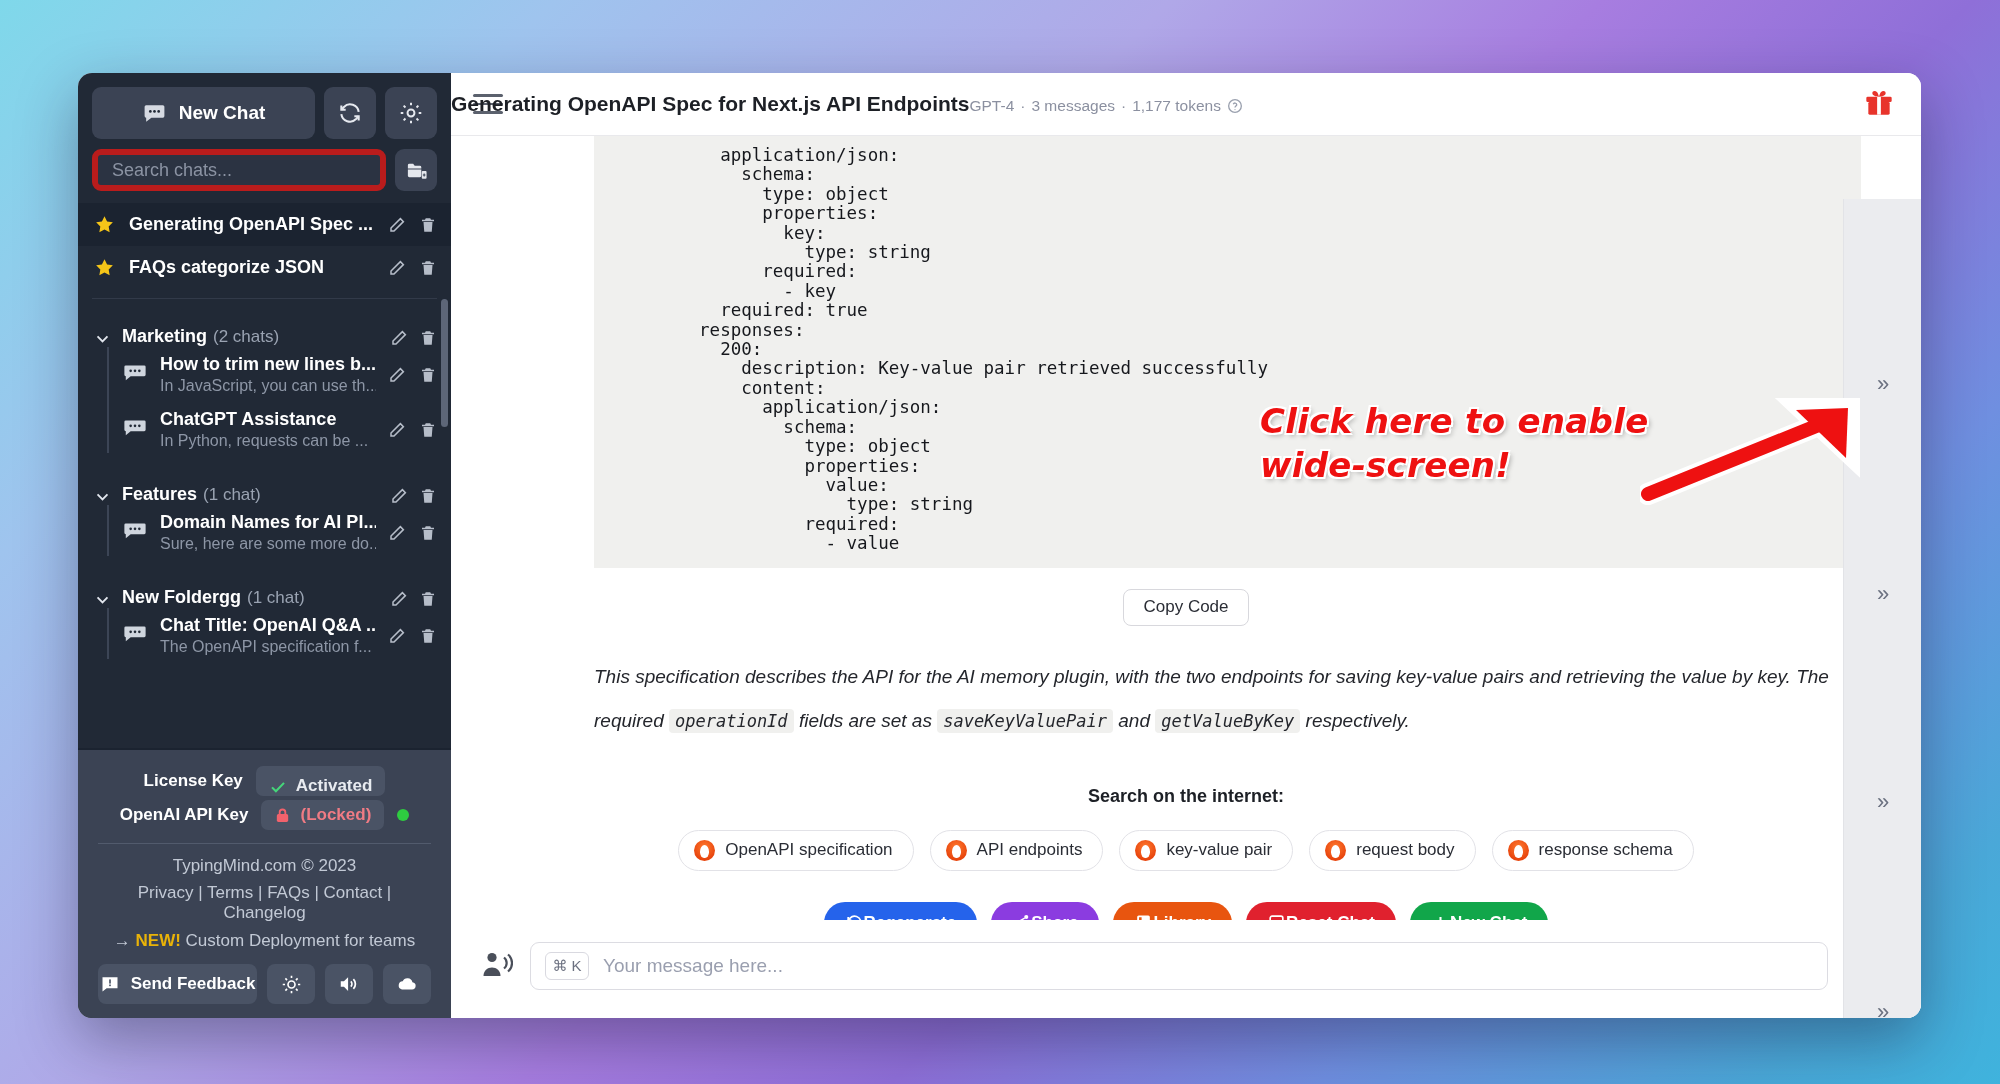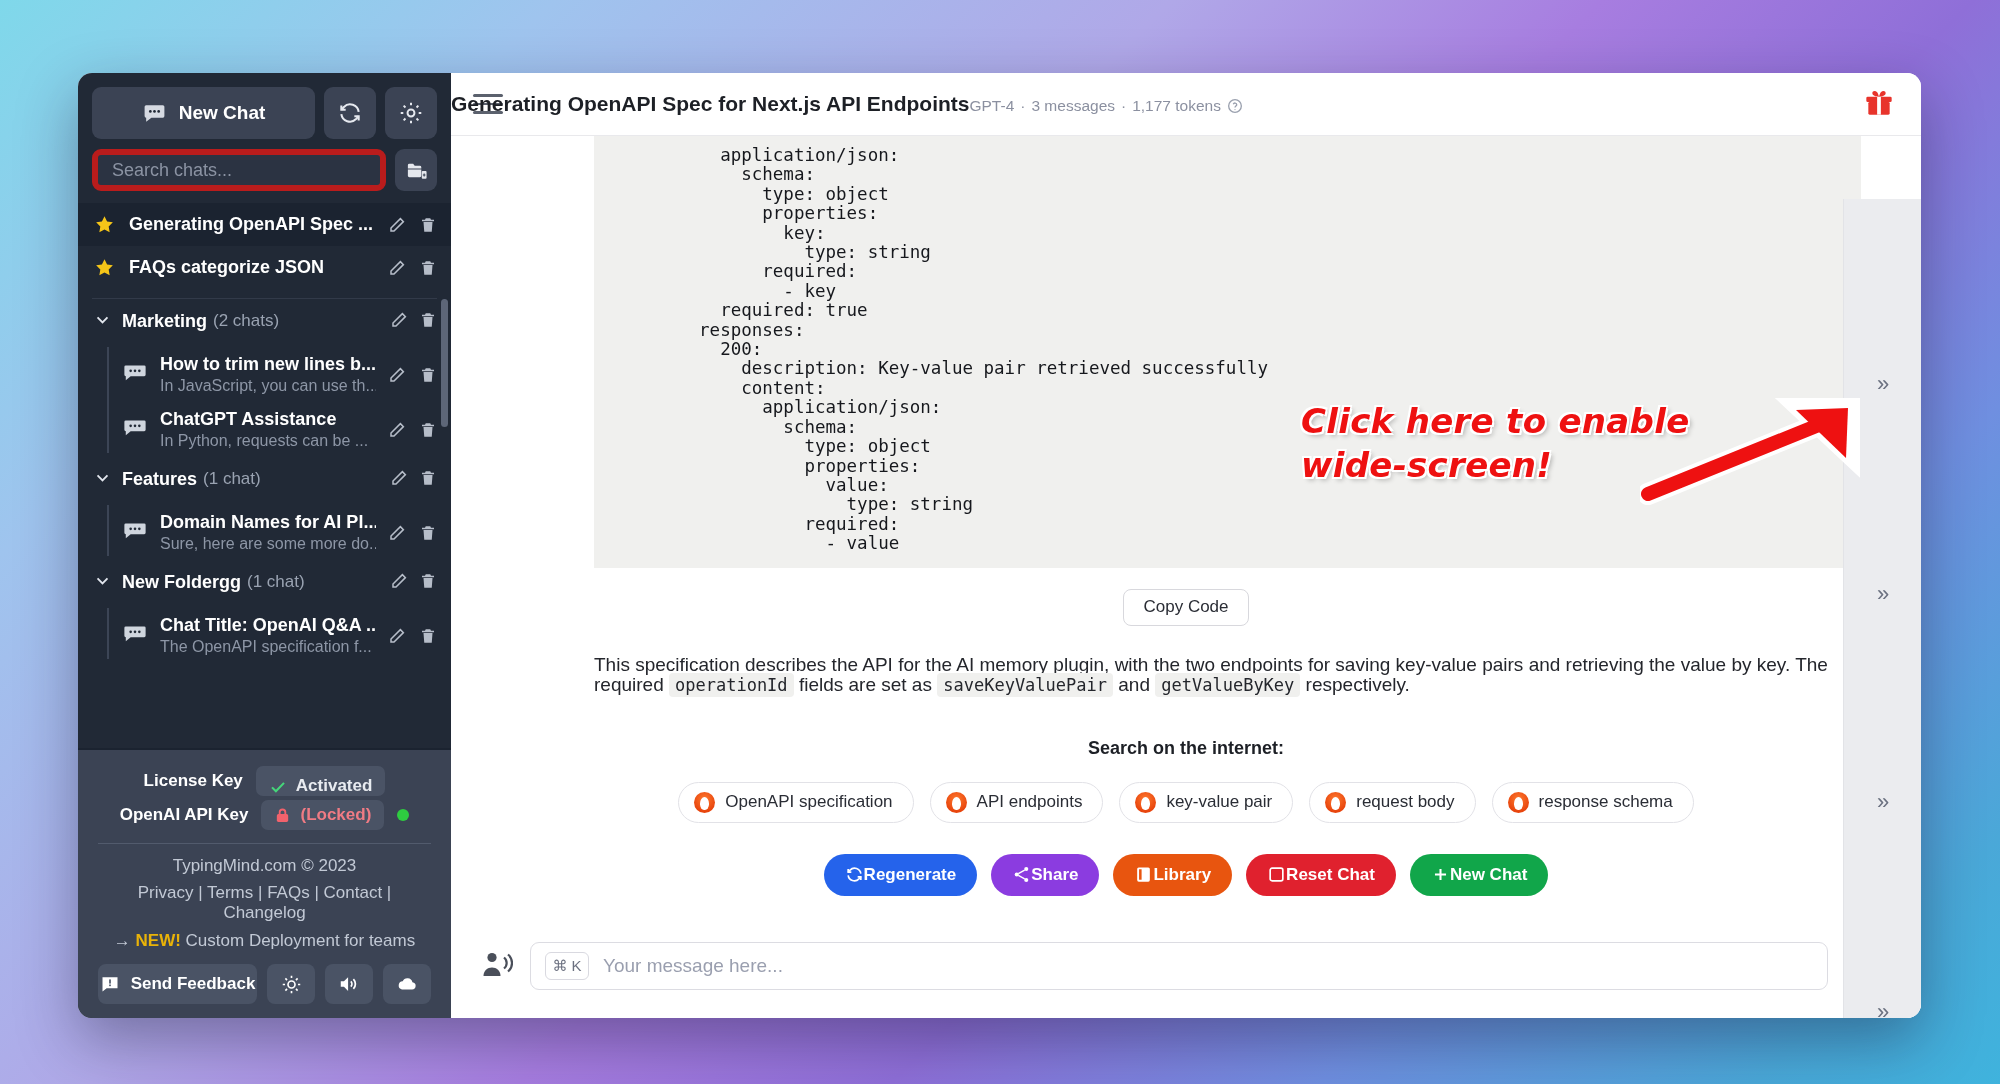--- a/index.html
+++ b/index.html
@@ -75,21 +75,21 @@
   .pinned-row .title {
     flex: 1; color: #fff; font-size: 18px; font-weight: 700;
     white-space: nowrap; overflow: hidden;
   }
   .row-actions { display: flex; gap: 13px; align-items: center; }
   .divider-line { height: 1px; background: #323a49; margin: 9px 14px 0 14px; }
   .folder {
     margin-top: 12px;
   }
   .folder-head {
-    display: flex; align-items: flex-start; gap: 11px;
+    display: flex; align-items: flex-end; gap: 11px;
     height: 36px; padding: 0 14px 0 16px;
     cursor: pointer;
   }
   .folder-name { color: #fff; font-size: 18px; font-weight: 700; }
   .folder-count { color: #9aa3b2; font-size: 17px; margin-left: -5px; }
   .folder-head .spacer { flex: 1; }
   .folder-body { position: relative; padding-left: 30px; }
   .folder-body::before {
     content: ""; position: absolute; left: 29px; top: 0; bottom: 4px;
     width: 2px; background: #3c4556;
@@ -212,21 +212,21 @@
   .code-block .ln { padding-left: 84px; }
   .copy-wrap { display: flex; justify-content: center; margin-top: 21px; }
   .copy-btn {
     border: 1px solid #d8d8dd; background: #fff;
     border-radius: 8px; height: 37px; padding: 0 19px;
     font-size: 17px; color: #2a2d35; cursor: pointer;
     font-family: "Liberation Sans", sans-serif;
   }
   .para {
     margin: 29px 82px 0 143px;
-    font-size: 19px; line-height: 20px; color: #24262c;
+    font-size: 19px; line-height: 44px; color: #24262c; font-style: italic;
   }
   .code-inline {
     font-family: "DejaVu Sans Mono", "Liberation Mono", monospace;
     background: #f0f0ee; border-radius: 4px;
     padding: 2px 6px; font-size: 17px;
   }
   .search-section { margin-top: 43px; text-align: center; }
   .search-label { font-size: 18px; font-weight: 700; color: #1d2026; }
   .chips {
     display: flex; justify-content: center; gap: 16px;
@@ -300,21 +300,21 @@
     background: #ebecef;
     border-left: 1px solid #e2e3e7;
   }
   .rail-btn {
     position: absolute; left: 0; width: 78px;
     display: flex; align-items: center; justify-content: center;
     color: #6b7180; font-size: 22px; cursor: pointer;
   }
   
   .annot {
-    position: absolute; left: 1301px; top: 400px;
+    position: absolute; left: 1260px; top: 400px;
     font-family: "DejaVu Sans", sans-serif;
     font-size: 34px; font-weight: 700; font-style: italic;
     color: #ee1111; line-height: 1.28;
     text-shadow: 2px 2px 0 #fff, -2px 2px 0 #fff, 2px -2px 0 #fff, -2px -2px 0 #fff,
                  3px 3px 5px rgba(0,0,0,.28);
     letter-spacing: .3px;
     pointer-events: none;
     z-index: 40;
   }
   .arrow-svg {

